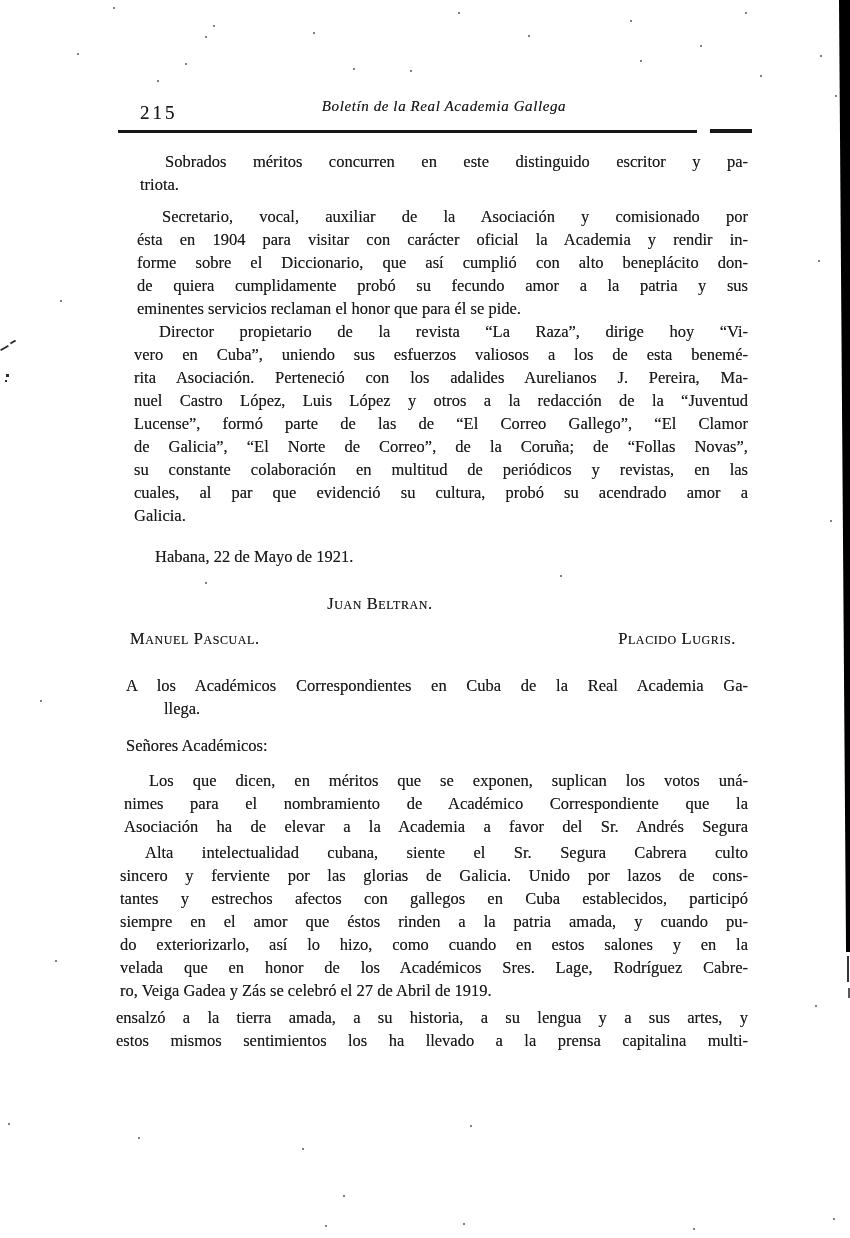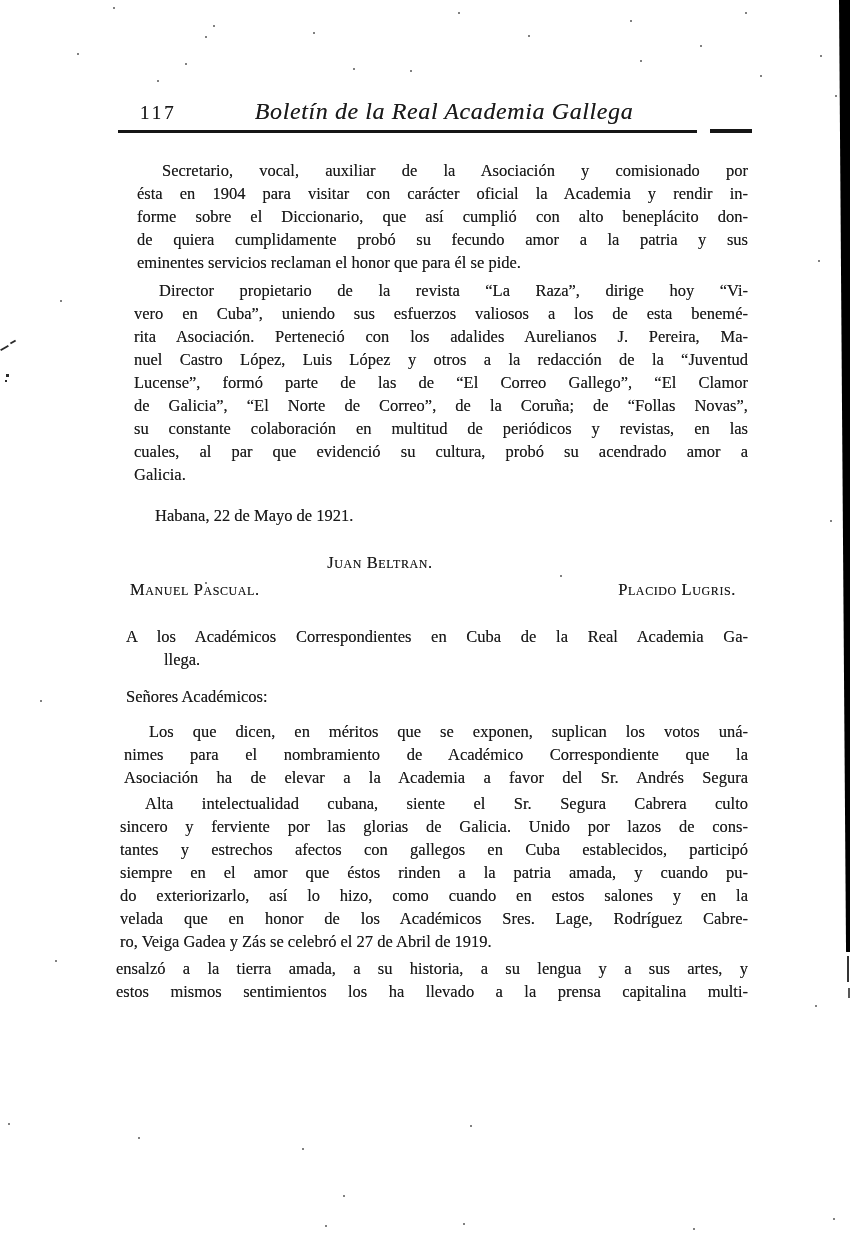--- a/index.html
+++ b/index.html
@@ -5,21 +5,21 @@
   html,body{margin:0;padding:0;}
   body{
     width:850px;height:1238px;position:relative;overflow:hidden;
     background:#ffffff;color:#1a1a1a;
     font-family:"Liberation Serif","DejaVu Serif",serif;
     text-shadow:0 0 0.6px rgba(10,10,10,0.55);
   }
   
   .header{position:absolute;left:140px;top:98px;width:608px;}
   .pagenum{position:absolute;left:0;top:4px;font-size:19px;letter-spacing:3px;}
-  .htitle{display:block;text-align:center;font-style:italic;font-size:24px;letter-spacing:0.6px;}
+  .htitle{display:block;text-align:center;font-style:italic;font-size:15px;letter-spacing:0.6px;}
   .rule{position:absolute;background:#161616;}
   .rule-a{left:118px;top:130px;width:579px;height:3px;}
   .rule-b{left:710px;top:129px;width:42px;height:4px;}
   
   .page-body{
     position:absolute;left:140px;top:150px;width:608px;
     font-size:16.5px;line-height:23px;
   }
   .line{min-height:23px;}
   .just{text-align:justify;text-align-last:justify;}
@@ -39,48 +39,52 @@
   .mark-a{position:absolute;left:0px;top:347px;width:9px;height:2px;background:#2a2a2a;transform:rotate(-30deg);}
   .mark-b{position:absolute;left:10px;top:341px;width:6px;height:2px;background:#2a2a2a;transform:rotate(-30deg);}
   .mark-c{position:absolute;left:6px;top:374px;width:3px;height:3px;background:#2a2a2a;}
   .mark-d{position:absolute;left:5px;top:380px;width:2px;height:2px;background:#2a2a2a;}
   .speck{position:absolute;width:2px;height:2px;background:#3d3d3d;opacity:.65;}
 </style>
 </head>
 <body>
 
 <div class="header">
-  <span class="pagenum">117</span>
+  <span class="pagenum">215</span>
   <span class="htitle">Boletín de la Real Academia Gallega</span>
 </div>
 <div class="rule rule-a"></div>
 <div class="rule rule-b"></div>
 
 <div class="page-body">
+    <div style="margin-top: 0px; margin-left: 0px;">
+      <div class="line first just">Sobrados méritos concurren en este distinguido escritor y pa-</div>
+      <div class="line">triota.</div>
+    </div>
     <div style="margin-top: 9px; margin-left: -3px;">
       <div class="line first just">Secretario, vocal, auxiliar de la Asociación y comisionado por</div>
       <div class="line just">ésta en 1904 para visitar con carácter oficial la Academia y rendir in-</div>
       <div class="line just">forme sobre el Diccionario, que así cumplió con alto beneplácito don-</div>
       <div class="line just">de quiera cumplidamente probó su fecundo amor a la patria y sus</div>
       <div class="line">eminentes servicios reclaman el honor que para él se pide.</div>
     </div>
-    <div style="margin-top: 5px; margin-left: -6px;">
+    <div style="margin-left: -6px;">
       <div class="line first just">Director propietario de la revista “La Raza”, dirige hoy “Vi-</div>
       <div class="line just">vero en Cuba”, uniendo sus esfuerzos valiosos a los de esta benemé-</div>
       <div class="line just">rita Asociación. Perteneció con los adalides Aurelianos J. Pereira, Ma-</div>
       <div class="line just">nuel Castro López, Luis López y otros a la redacción de la “Juventud</div>
       <div class="line just">Lucense”, formó parte de las de “El Correo Gallego”, “El Clamor</div>
       <div class="line just">de Galicia”, “El Norte de Correo”, de la Coruña; de “Follas Novas”,</div>
       <div class="line just">su constante colaboración en multitud de periódicos y revistas, en las</div>
       <div class="line just">cuales, al par que evidenció su cultura, probó su acendrado amor a</div>
       <div class="line">Galicia.</div>
     </div>
     <div class="dateline" style="margin-top: 18px; margin-left: -10px;">Habana, 22 de Mayo de 1921.</div>
     <div class="sig-center sc" style="margin-top: 24px; margin-left: -10px;">Juan Beltran.</div>
-    <div class="sig-row sc" style="margin-top: 4px; margin-left: -10px; gap: 44px;">
+    <div class="sig-row sc" style="margin-top: 12px; margin-left: -10px; gap: 44px;">
       <span>Manuel Pascual.</span>
       <span>Placido Lugris.</span>
     </div>
     <div style="margin-top: 24px; margin-left: -14px;">
       <div class="line just">A los Académicos Correspondientes en Cuba de la Real Academia Ga-</div>
       <div class="line hang-cont">llega.</div>
     </div>
     <div style="margin-top: 14px; margin-left: -14px;">Señores Académicos:</div>
     <div style="margin-top: 12px; margin-left: -16px;">
       <div class="line first just">Los que dicen, en méritos que se exponen, suplican los votos uná-</div>

